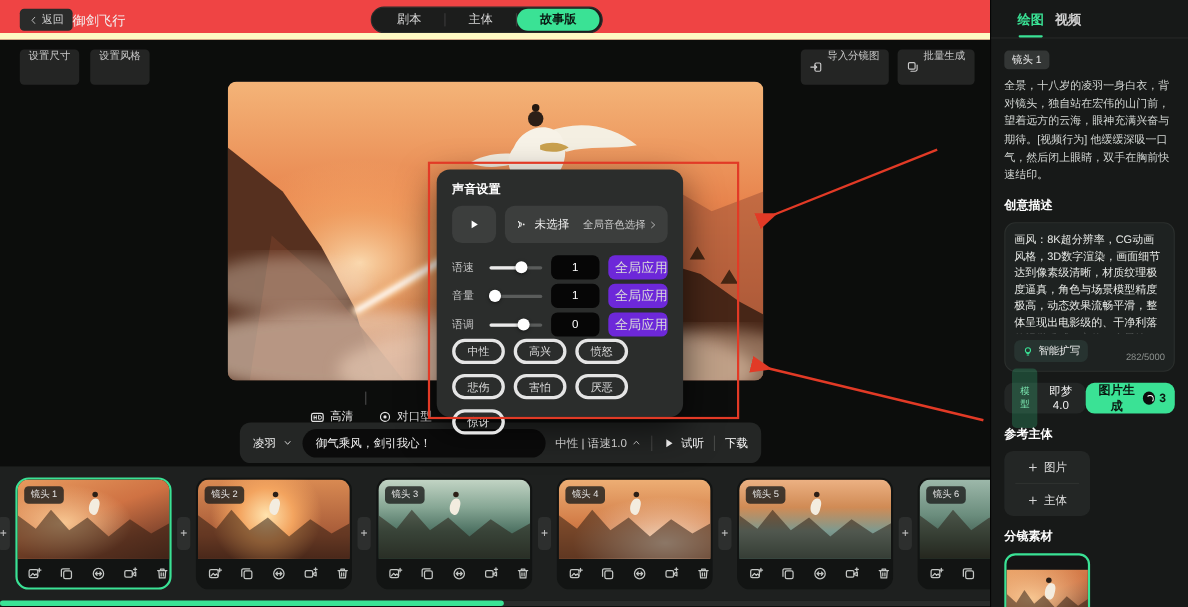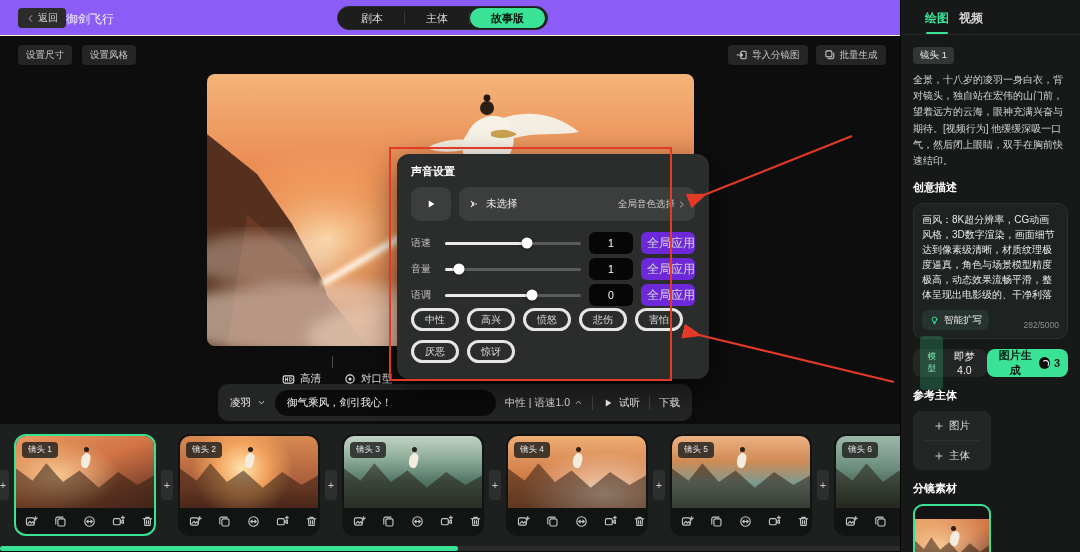--- a/index.html
+++ b/index.html
@@ -2,47 +2,47 @@
 <html style="--accent: #3ae295;"><head>
 <meta charset="utf-8">
 <style>
   html,body{margin:0;padding:0;background:#000;}
   *{box-sizing:border-box;}
   #app{position:relative;width:1080px;height:552px;background:#0c0d0c;overflow:hidden;
        font-family:"Liberation Sans",sans-serif;color:#ddd;-webkit-font-smoothing:antialiased;}
   .ic{display:inline-flex;align-items:center;justify-content:center;line-height:0;}
 
   
-  .topbar{position:absolute;left:0;top:0;width:900px;height:36px;background:#8b5cf6;border-bottom:1px solid #fef9c3;}
+  .topbar{position:absolute;left:0;top:0;width:900px;height:36px;background:#ef4444;border-bottom:6px solid #fef9c3;}
   .back-btn{position:absolute;left:18px;top:8px;height:20px;padding:0 8px;background:#2a2b2a;border:none;border-radius:4px;
             color:#cfcfcf;font-size:10px;display:flex;align-items:center;gap:3px;cursor:pointer;}
   .app-title{position:absolute;left:66px;top:11px;font-size:12px;color:#f2f2f2;}
   .tab-group{position:absolute;left:337px;top:6px;height:24px;display:flex;align-items:center;background:#1c1d1c;
              border:1px solid #2b2c2b;border-radius:13px;padding:0 2px;}
   .top-tab{padding:0 21px;font-size:11px;color:#d8d8d8;height:20px;line-height:20px;cursor:pointer;white-space:nowrap;}
   .top-tab.active{background:var(--accent);color:#0a1812;border-radius:11px;font-weight:bold;}
   .tabsep{width:1px;height:12px;background:#3a3b3a;}
   .top-right{position:absolute;left:771px;top:8px;display:flex;gap:11px;}
   .tb-btn{height:21px;padding:0 9px;background:#2a2b2a;border:none;border-radius:4px;font-size:10.5px;color:#e4e4e4;
           display:flex;align-items:center;gap:5px;cursor:pointer;white-space:nowrap;}
 
   
   .subbar-left{position:absolute;left:18px;top:45px;display:flex;gap:10px;}
   .subbar-right{position:absolute;left:728px;top:45px;display:flex;gap:8px;}
-  .sm-btn{height:20px;padding:0 8px;background:#242524;border:none;border-radius:4px;font-size:9.5px;color:#c9c9c9;
-          display:flex;align-items:center;gap:4px;cursor:pointer;white-space:nowrap;}
+  .sm-btn{height:32px;padding:0 8px;background:#242524;border:none;border-radius:4px;font-size:9.5px;color:#c9c9c9;
+          display:flex;gap:4px;cursor:pointer;white-space:nowrap;}
 
   
   .canvas{position:absolute;left:207px;top:74px;width:487px;height:272px;border-radius:8px;overflow:hidden;background:#222;}
   .hd-row{position:absolute;left:282px;top:352px;height:20px;display:flex;align-items:center;gap:11px;font-size:10.5px;color:#e2e2e2;}
   .hd-sep{width:1px;height:12px;background:#4a4a4a;}
   .hd-item{display:flex;align-items:center;gap:5px;cursor:pointer;white-space:nowrap;margin-top:34px;}
 
   
-  .sound-panel{position:absolute;left:397px;top:154px;width:312px;height:225px;background:#2b2d2c;border-radius:12px;
+  .sound-panel{position:absolute;left:397px;top:154px;width:224px;height:225px;background:#2b2d2c;border-radius:12px;
                box-shadow:0 12px 34px rgba(0,0,0,.6);padding:10px 14px;z-index:5;}
   .sp-title{font-size:11px;font-weight:bold;color:#fff;margin-bottom:8px;}
   .sp-voice-row{display:flex;gap:8px;height:34px;margin-bottom:9px;}
   .sp-play{width:40px;height:34px;background:#3c3e3d;border-radius:9px;border:none;display:flex;align-items:center;
            justify-content:center;color:#fff;cursor:pointer;}
   .sp-voice-select{flex:1;background:#3c3e3d;border-radius:9px;display:flex;align-items:center;padding:0 9px;gap:6px;
                    font-size:10.5px;color:#eee;cursor:pointer;}
   .sp-global{margin-left:auto;font-size:9.5px;color:#c9c9c9;display:flex;align-items:center;gap:2px;white-space:nowrap;}
   .slider-row{display:grid;grid-template-columns:26px 1fr 44px 54px;align-items:center;gap:8px;height:26px;}
   .sl-label{font-size:10px;color:#c2c2c2;white-space:nowrap;}

